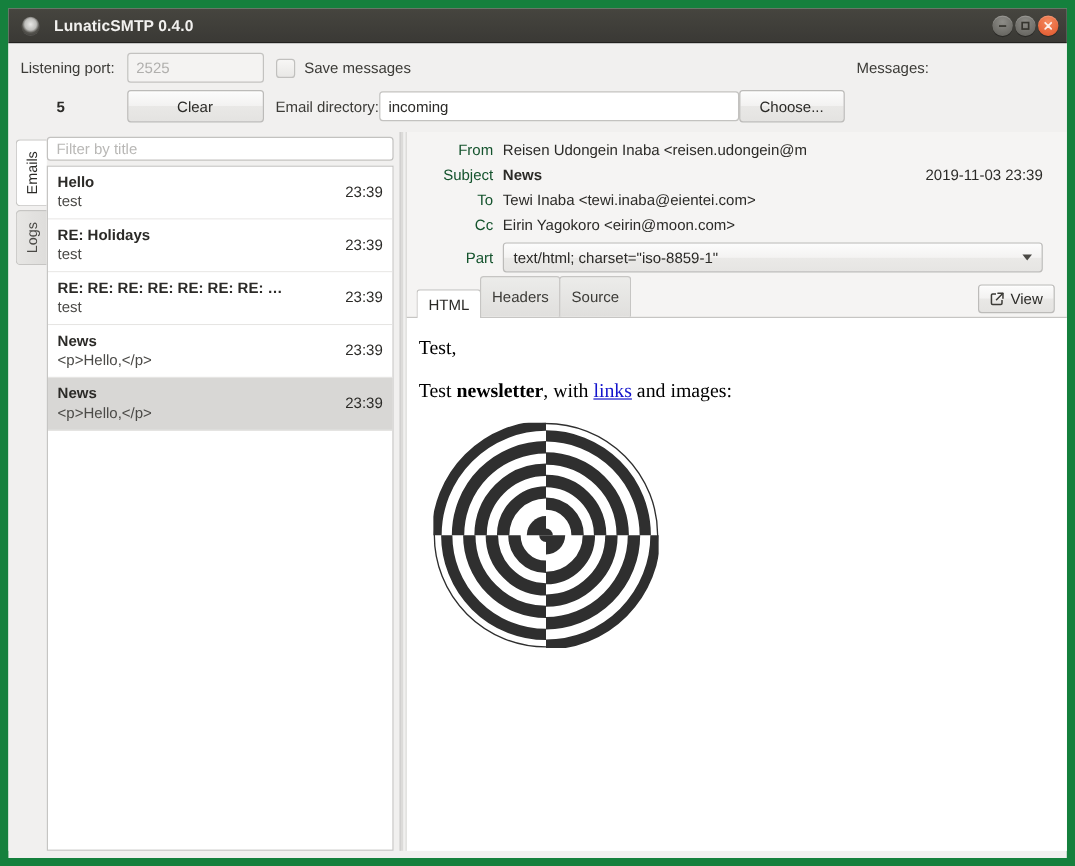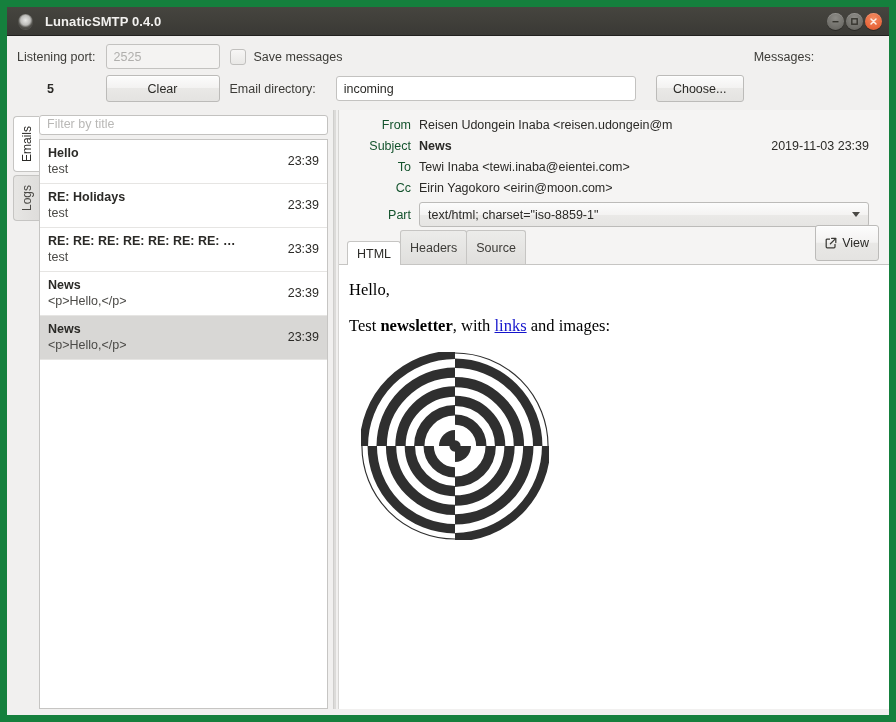--- a/index.html
+++ b/index.html
@@ -105,21 +105,21 @@
     display: inline-flex; align-items: center; justify-content: center;
     box-shadow: 0 1px 0 rgba(255,255,255,.75) inset;
   }
 
   .checkrow { display: flex; align-items: center; gap: 8px; }
   .checkbox {
     width: 16px; height: 16px; box-sizing: border-box;
     border: 1px solid #c1c0be; border-radius: 3px;
     background: linear-gradient(to bottom, #f7f6f5, #e9e8e6);
   }
-  .row2-right { display: flex; align-items: center; gap: 20px; }
+  .row2-right { display: flex; align-items: center; gap: 0; }
 
   
   .body {
     flex: 1 1 auto;
     display: flex;
     min-height: 0;
     padding: 0 0 6px 0;
   }
 
   
@@ -275,21 +275,21 @@
   .tab.active {
     background: #ffffff;
     color: #2b2a27;
     height: 24px;
     margin-bottom: -1px;
     z-index: 2;
   }
   .view-btn {
     position: absolute;
     right: 10px; bottom: 3px;
-    height: 36px;
+    height: 24px;
     min-width: 0;
     padding: 0 9px;
     gap: 5px;
   }
   .view-btn svg { display: block; }
 
   .content {
     flex: 1 1 auto;
     background: #ffffff;
     overflow: hidden;
@@ -442,21 +442,21 @@
               <path d="M5 2 H2.2 A1 1 0 0 0 1.2 3 V9.8 A1 1 0 0 0 2.2 10.8 H9 A1 1 0 0 0 10 9.8 V7" fill="none" stroke="#3c3b37" stroke-width="1.25"></path>
               <path d="M6.6 1.4 H10.8 V5.6" fill="none" stroke="#3c3b37" stroke-width="1.25" stroke-linecap="round" stroke-linejoin="round"></path>
               <path d="M10.6 1.6 L5.4 6.8" fill="none" stroke="#3c3b37" stroke-width="1.25" stroke-linecap="round"></path>
             </svg>
           </span>
           <span>View</span>
         </button>
       </div>
 
       <div class="content">
-        <p>Hello,</p>
+        <p>Test,</p>
         <p><span>Test </span><b>newsletter</b><span>, with </span><a href="#">links</a><span> and images:</span></p>
 
         <svg class="target-img" width="188" height="188" viewBox="0 0 200 200">
           <defs>
             <clipPath id="qTL">
                 <rect x="0" y="0" width="100" height="100"></rect>
               </clipPath>
             <clipPath id="qTR">
                 <rect x="100" y="0" width="100" height="100"></rect>
               </clipPath>

